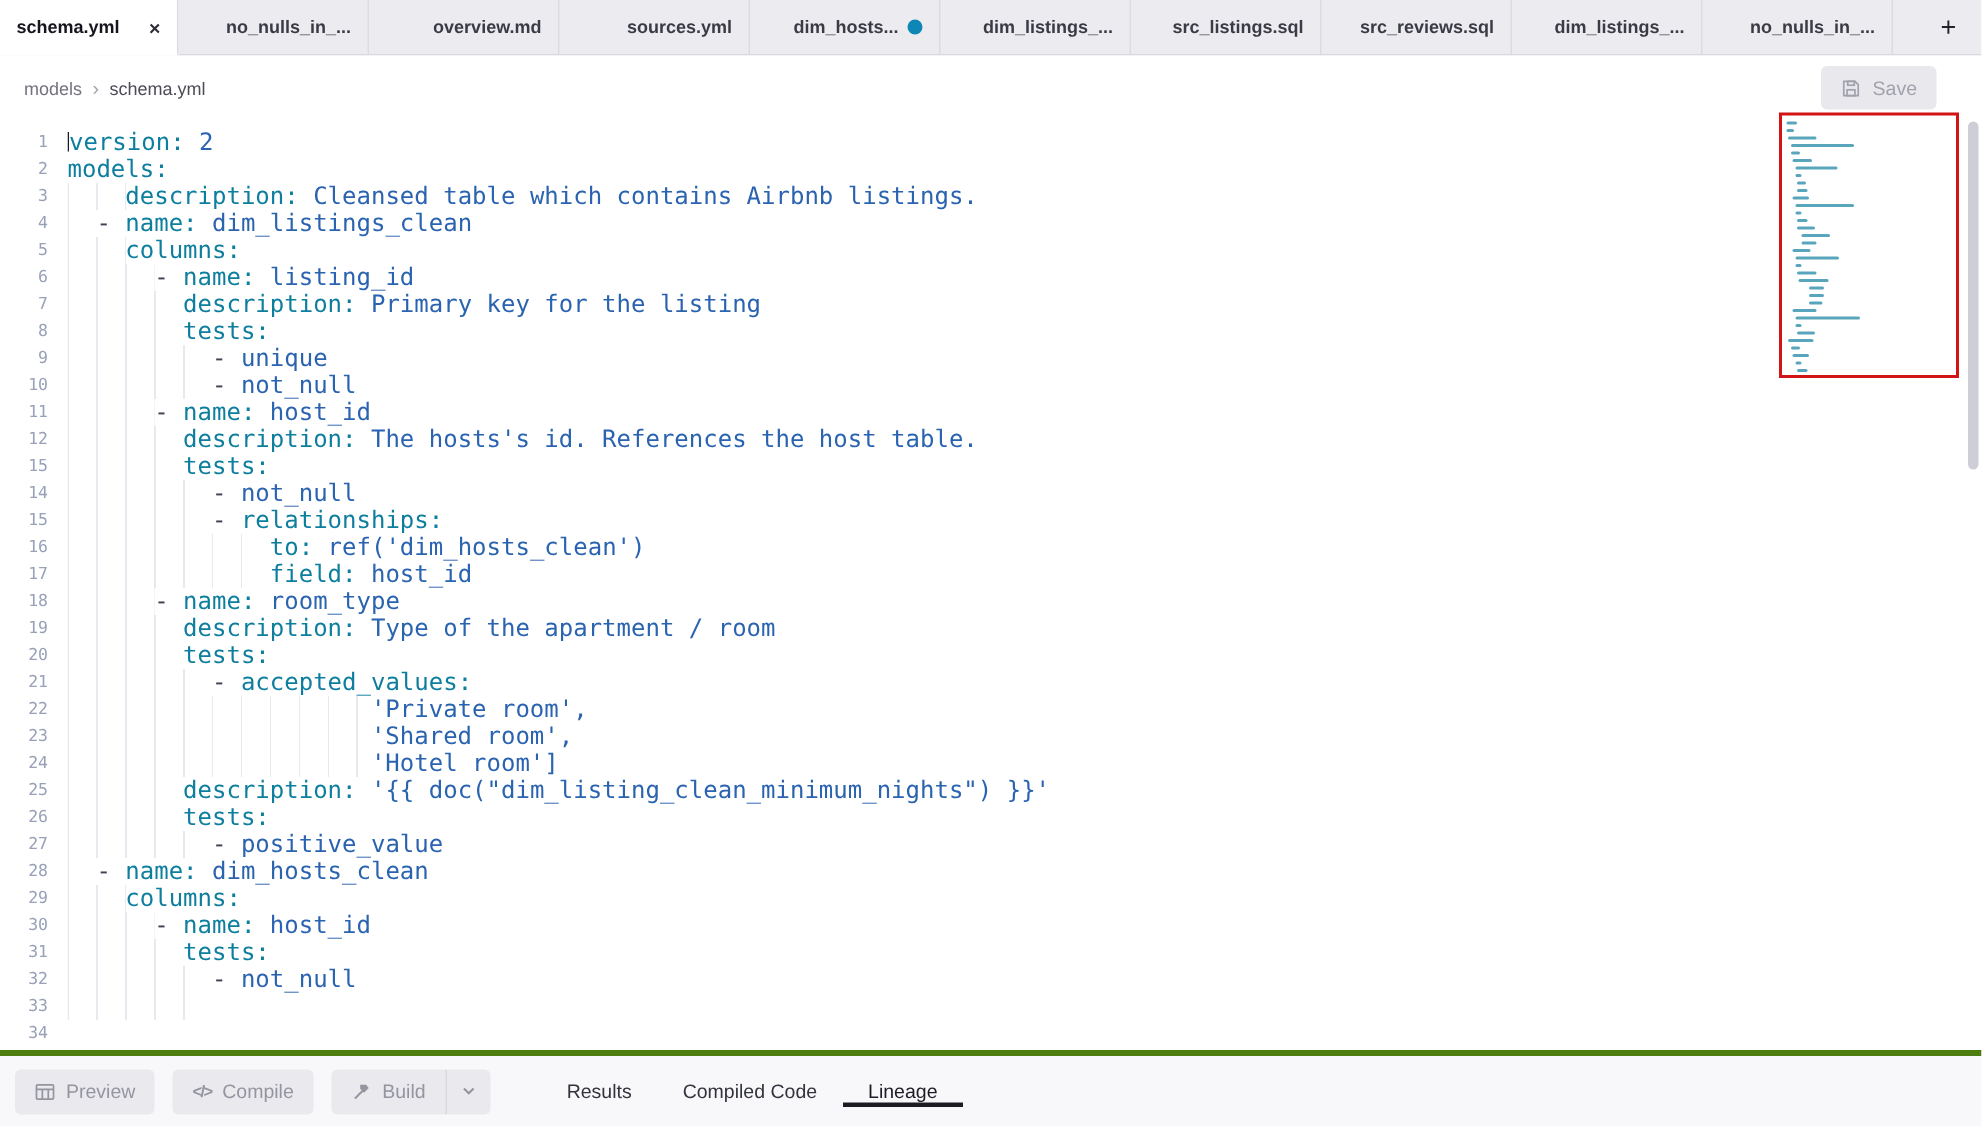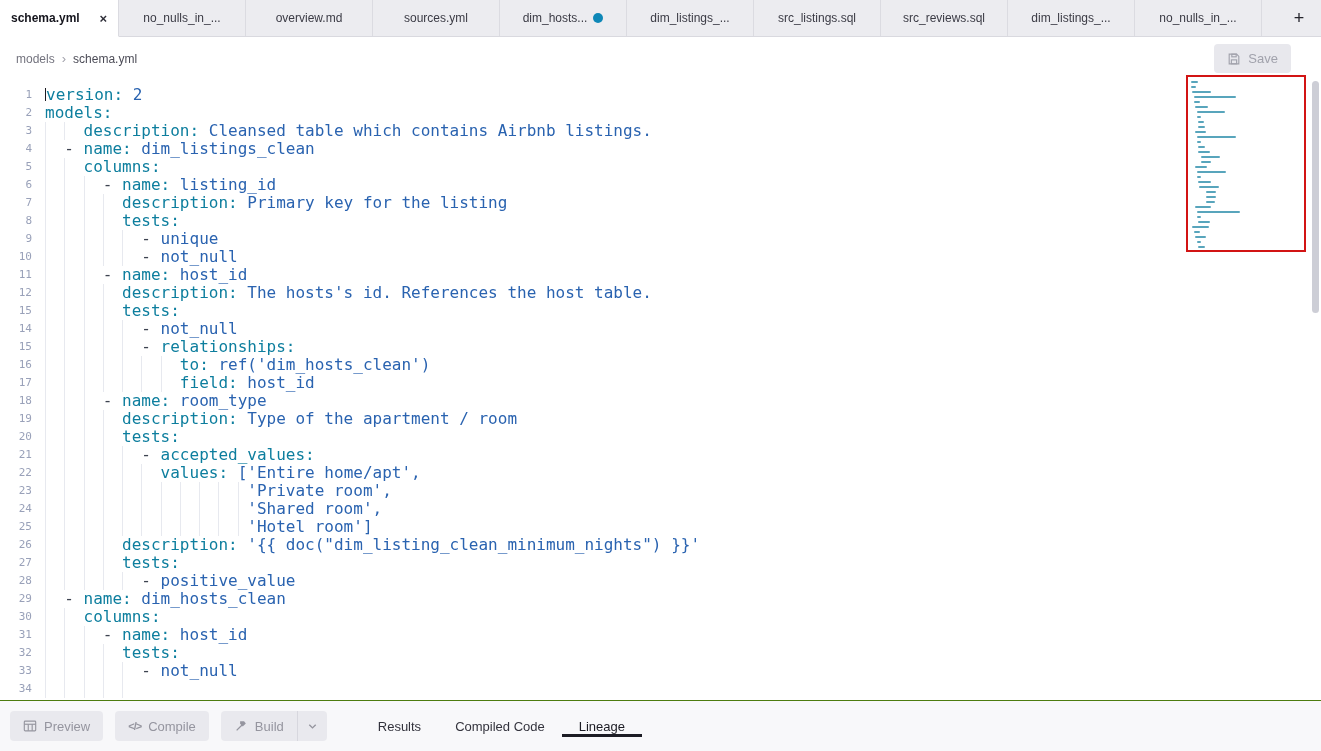--- a/index.html
+++ b/index.html
@@ -2,23 +2,23 @@
 <html><head>
 <meta charset="utf-8">
 <style>
   * { box-sizing: border-box; margin: 0; padding: 0; }
   body { font-family: "Liberation Sans", sans-serif; background: #fff; }
   .app { width: 1321px; height: 751px; position: relative; overflow: hidden; background: #fff; }
 
   
   .tabbar { display: flex; height: 37px; background: #ececf0; border-bottom: 1px solid #d9d9df; align-items: stretch; }
   .tabs { display: flex; }
-  .tab { flex: 0 0 127px; display: flex; align-items: center; justify-content: center; gap: 6px;
+  .tab { flex: 0 0 127px; display: flex; align-items: center; justify-content: flex-end; gap: 6px;
          padding: 0 11px; border-right: 1px solid #dbdbe1; font-size: 12px; color: #3b3b45;
-         cursor: pointer; min-width: 0; }
+         cursor: pointer; min-width: 0; font-weight: bold; }
   .tab.active { background: #fff; font-weight: 700; color: #15151d; margin-bottom: -1px;
                 border-bottom: 1px solid #fff; justify-content: space-between; flex-basis: 119px; }
   .tab-label { overflow: hidden; text-overflow: ellipsis; white-space: nowrap; }
   .tab-close { color: #2e2e38; font-size: 13px; line-height: 1; }
   .mod-dot { width: 10px; height: 10px; border-radius: 50%; background: #0e87b7; flex: none; }
   .tab-spacer { flex: 1; }
   .new-tab { flex: 0 0 44px; background: none; border: none; font-size: 18px; color: #23232b; cursor: pointer; }
 
   
   .crumbbar { height: 43px; display: flex; align-items: center; justify-content: space-between; padding: 0 16px; background: #fff; }
@@ -45,21 +45,21 @@
   .cursor { display: inline-block; width: 0; height: 13px; border-left: 1.5px solid #1b1b22;
             vertical-align: middle; margin-top: -2px; }
   .scrollbar { position: absolute; right: 2px; top: 1px; width: 7px; height: 232px; background: #cdced6; border-radius: 4px; }
 
   
   .minimap { position: absolute; left: 1186px; top: 75px; width: 120px; height: 177px;
              border: 2px solid #d21414; background: #fff; padding: 4px 3px; overflow: hidden; }
   .mm-line { height: 2px; margin-bottom: 3px; background: #58a5bc; border-radius: 1px; }
 
   
-  .bottombar { height: 51px; border-top: 1px solid #4d7c0f; background: #f8f8fa;
+  .bottombar { height: 51px; border-top: 4px solid #4d7c0f; background: #f8f8fa;
                display: flex; align-items: stretch; padding: 0 10px; }
   .bleft { display: flex; align-items: center; }
   .bbtn { display: inline-flex; align-items: center; gap: 7px; height: 30px; background: #e9e9ee;
           border: none; border-radius: 4px; padding: 0 13px; color: #95959f; font-size: 13px;
           font-family: inherit; cursor: pointer; }
   .ml12 { margin-left: 12px; }
   .split { display: inline-flex; margin-left: 12px; }
   .build-main { border-radius: 4px 0 0 4px; border-right: 1px solid #d7d7de; }
   .build-chev { border-radius: 0 4px 4px 0; padding: 0 9px; }
   .code-glyph { font-size: 11px; font-weight: 700; letter-spacing: -1px; }
@@ -181,21 +181,20 @@
         <div class="code-line"><span class="ind" style="width:8ch"></span><span class="key">description:</span><span class="val"> The hosts's id. References the host table.</span></div>
         <div class="code-line"><span class="ind" style="width:8ch"></span><span class="key">tests:</span></div>
         <div class="code-line"><span class="ind" style="width:10ch"></span><span class="dash">- </span><span class="val">not_null</span></div>
         <div class="code-line"><span class="ind" style="width:10ch"></span><span class="dash">- </span><span class="key">relationships:</span></div>
         <div class="code-line"><span class="ind" style="width:14ch"></span><span class="key">to:</span><span class="val"> ref('dim_hosts_clean')</span></div>
         <div class="code-line"><span class="ind" style="width:14ch"></span><span class="key">field:</span><span class="val"> host_id</span></div>
         <div class="code-line"><span class="ind" style="width:6ch"></span><span class="dash">- </span><span class="key">name:</span><span class="val"> room_type</span></div>
         <div class="code-line"><span class="ind" style="width:8ch"></span><span class="key">description:</span><span class="val"> Type of the apartment / room</span></div>
         <div class="code-line"><span class="ind" style="width:8ch"></span><span class="key">tests:</span></div>
         <div class="code-line"><span class="ind" style="width:10ch"></span><span class="dash">- </span><span class="key">accepted_values:</span></div>
-        <div class="code-line"><span class="ind" style="width:12ch"></span><span class="key">values:</span><span class="val"> ['Entire home/apt',</span></div>
         <div class="code-line"><span class="ind" style="width:21ch"></span><span class="val">'Private room',</span></div>
         <div class="code-line"><span class="ind" style="width:21ch"></span><span class="val">'Shared room',</span></div>
         <div class="code-line"><span class="ind" style="width:21ch"></span><span class="val">'Hotel room']</span></div>
         <div class="code-line"><span class="ind" style="width:8ch"></span><span class="key">description:</span><span class="val"> '{{ doc("dim_listing_clean_minimum_nights") }}'</span></div>
         <div class="code-line"><span class="ind" style="width:8ch"></span><span class="key">tests:</span></div>
         <div class="code-line"><span class="ind" style="width:10ch"></span><span class="dash">- </span><span class="val">positive_value</span></div>
         <div class="code-line"><span class="ind" style="width:2ch"></span><span class="dash">- </span><span class="key">name:</span><span class="val"> dim_hosts_clean</span></div>
         <div class="code-line"><span class="ind" style="width:4ch"></span><span class="key">columns:</span></div>
         <div class="code-line"><span class="ind" style="width:6ch"></span><span class="dash">- </span><span class="key">name:</span><span class="val"> host_id</span></div>
         <div class="code-line"><span class="ind" style="width:8ch"></span><span class="key">tests:</span></div>

